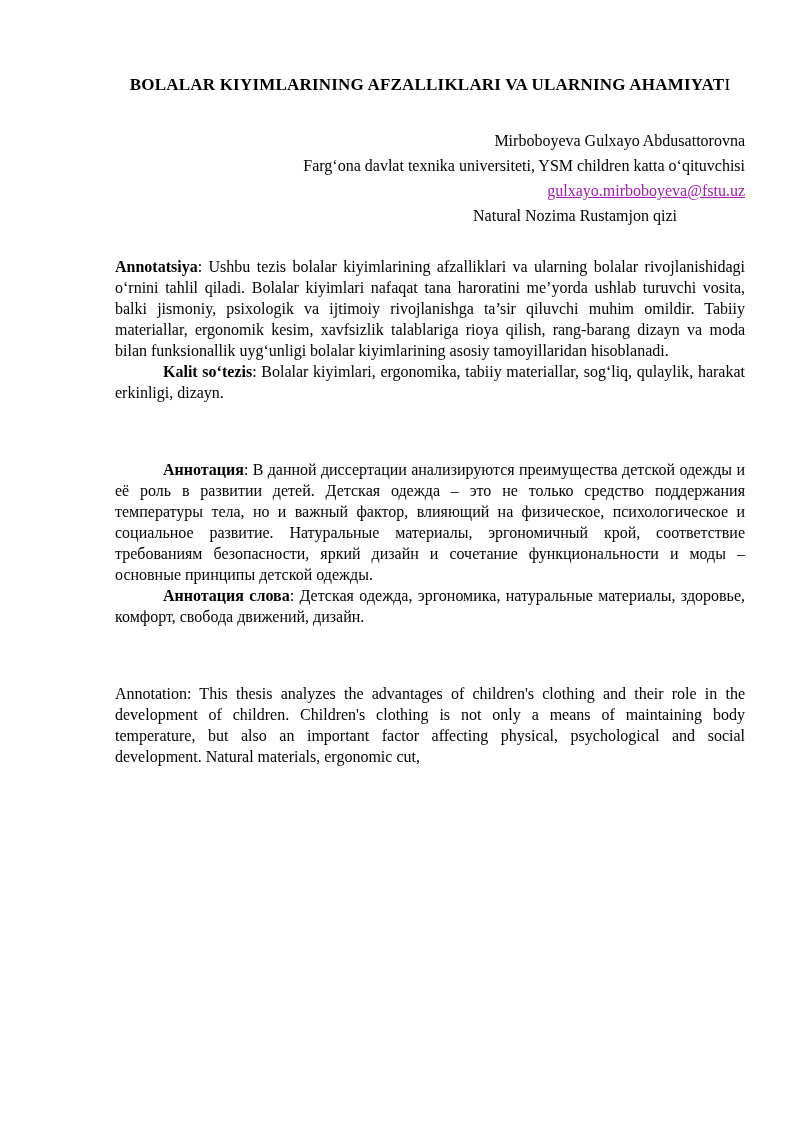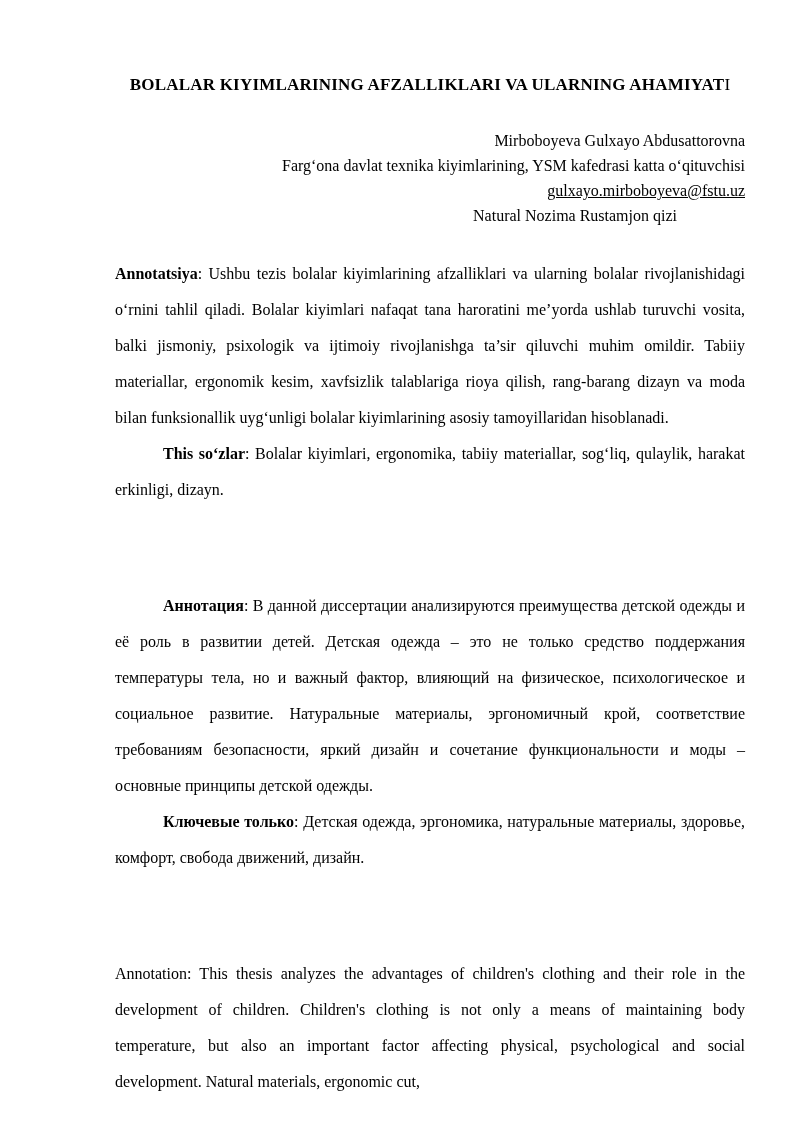--- a/index.html
+++ b/index.html
@@ -35,56 +35,56 @@
     margin: 0 0 28px 0;
   }
   .authors p {
     margin: 0;
     text-align: right;
   }
   .authors .pulled {
     padding-right: 68px;
   }
   a.email {
-    color: #000000;
+    color: #a21caf;
     text-decoration: underline;
     cursor: pointer;
   }
   .para {
     margin: 0;
-    line-height: 36px;
+    line-height: 21px;
     text-align: justify;
   }
   .para.indent {
     text-indent: 48px;
   }
   .gap-top {
-    margin-top: 80px;
+    margin-top: 56px;
   }
   b.lead {
     font-weight: bold;
   }
 </style>
 </head>
 <body>
 
 <div class="page">
 
   <h1 class="title"><span>BOLALAR KIYIMLARINING AFZALLIKLARI VA ULARNING AHAMIYAT</span><span class="tail">I</span></h1>
 
   <div class="authors">
     <p>Mirboboyeva Gulxayo Abdusattorovna</p>
-    <p>Farg‘ona davlat texnika kiyimlarining, YSM kafedrasi katta o‘qituvchisi</p>
+    <p>Farg‘ona davlat texnika universiteti, YSM children katta o‘qituvchisi</p>
     <p><a class="email" href="#">gulxayo.mirboboyeva@fstu.uz</a></p>
     <p class="pulled">Natural Nozima Rustamjon qizi</p>
   </div>
 
   <p class="para"><b class="lead">Annotatsiya</b><span>: Ushbu tezis bolalar kiyimlarining afzalliklari va ularning bolalar rivojlanishidagi o‘rnini tahlil qiladi. Bolalar kiyimlari nafaqat tana haroratini me’yorda ushlab turuvchi vosita, balki jismoniy, psixologik va ijtimoiy rivojlanishga ta’sir qiluvchi muhim omildir. Tabiiy materiallar, ergonomik kesim, xavfsizlik talablariga rioya qilish, rang-barang dizayn va moda bilan funksionallik uyg‘unligi bolalar kiyimlarining asosiy tamoyillaridan hisoblanadi.</span></p>
 
-  <p class="para indent"><b class="lead">This so‘zlar</b><span>: Bolalar kiyimlari, ergonomika, tabiiy materiallar, sog‘liq, qulaylik, harakat erkinligi, dizayn.</span></p>
+  <p class="para indent"><b class="lead">Kalit so‘tezis</b><span>: Bolalar kiyimlari, ergonomika, tabiiy materiallar, sog‘liq, qulaylik, harakat erkinligi, dizayn.</span></p>
 
   <p class="para indent gap-top"><b class="lead">Аннотация</b><span>: В данной диссертации анализируются преимущества детской одежды и её роль в развитии детей. Детская одежда – это не только средство поддержания температуры тела, но и важный фактор, влияющий на физическое, психологическое и социальное развитие. Натуральные материалы, эргономичный крой, соответствие требованиям безопасности, яркий дизайн и сочетание функциональности и моды – основные принципы детской одежды.</span></p>
 
-  <p class="para indent"><b class="lead">Ключевые только</b><span>: Детская одежда, эргономика, натуральные материалы, здоровье, комфорт, свобода движений, дизайн.</span></p>
+  <p class="para indent"><b class="lead">Аннотация слова</b><span>: Детская одежда, эргономика, натуральные материалы, здоровье, комфорт, свобода движений, дизайн.</span></p>
 
   <p class="para gap-top">Annotation: This thesis analyzes the advantages of children's clothing and their role in the development of children. Children's clothing is not only a means of maintaining body temperature, but also an important factor affecting physical, psychological and social development. Natural materials, ergonomic cut,</p>
 
 </div>
 
 </body></html>

